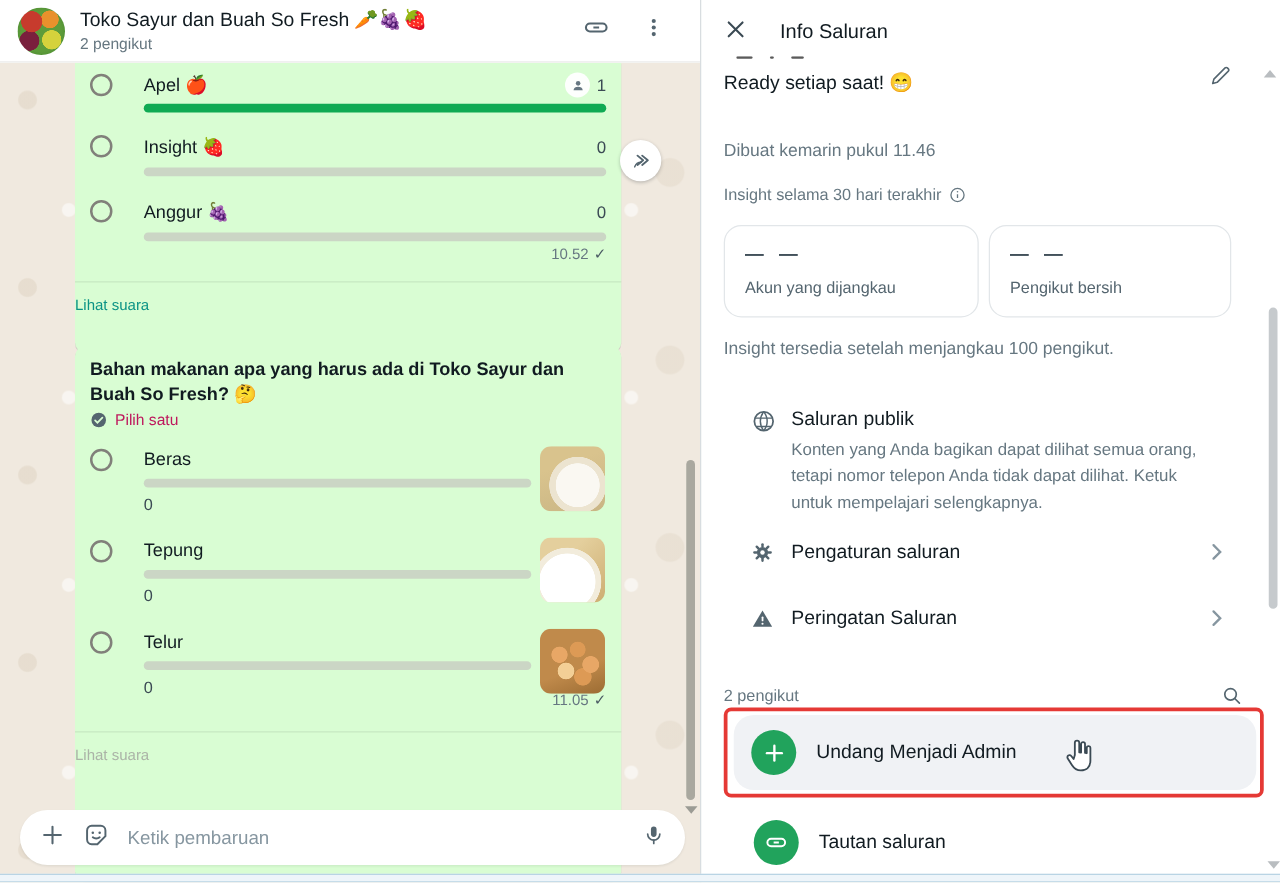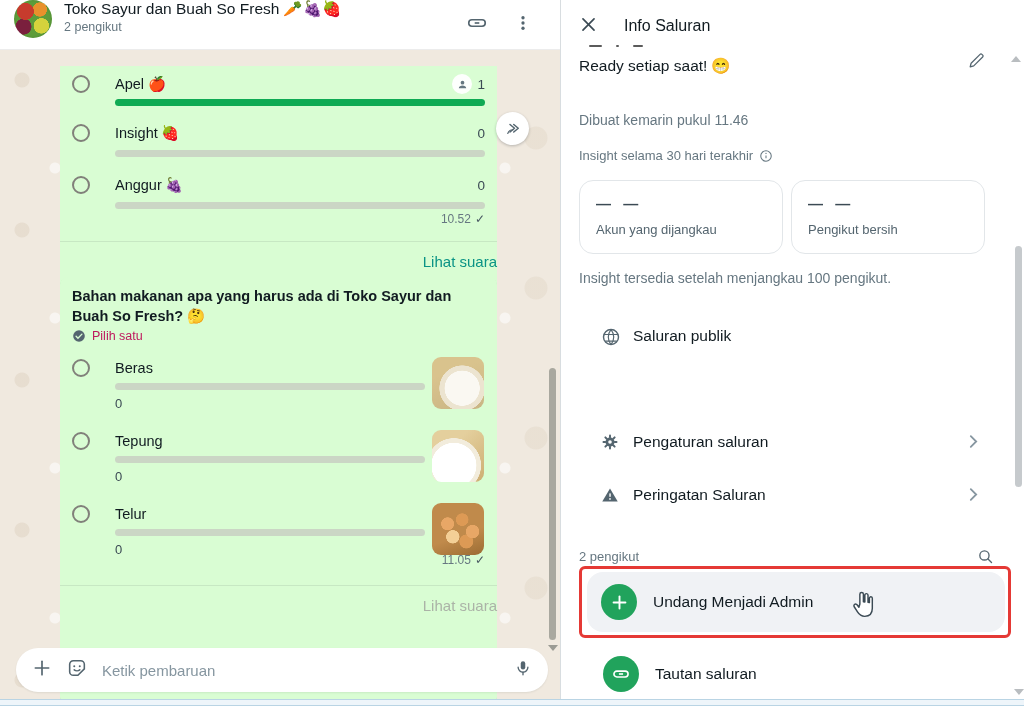--- a/index.html
+++ b/index.html
@@ -3,21 +3,21 @@
 <meta charset="utf-8">
 <style>
   *{margin:0;padding:0;box-sizing:border-box}
   html,body{width:1024px;height:706px;overflow:hidden}
   body{font-family:"Liberation Sans",sans-serif;color:#111b21;background:#fff}
   #app{position:relative;width:1024px;height:706px;overflow:hidden;background:#fff}
 
   
   .left-pane{position:absolute;left:0;top:0;width:560px;height:706px;overflow:hidden}
   .chat-header{position:absolute;left:0;top:0;width:560px;height:50px;background:#ffffff;
-    border-bottom:1px solid #ececec;display:flex;padding:0 14px;z-index:5}
+    border-bottom:1px solid #ececec;display:flex;align-items:center;padding:0 14px;z-index:5}
   .avatar{width:38px;height:38px;border-radius:50%;flex:0 0 38px;
     background:
       radial-gradient(circle at 30% 30%,#c73b2d 0 22%,transparent 23%),
       radial-gradient(circle at 68% 25%,#e8912c 0 18%,transparent 19%),
       radial-gradient(circle at 25% 70%,#7a1f3d 0 20%,transparent 21%),
       radial-gradient(circle at 72% 68%,#d5d23c 0 20%,transparent 21%),
       radial-gradient(circle at 50% 50%,#5d9c3a 0 60%,#3f7d2c 100%);}
   .chat-title-wrap{margin-left:12px;flex:1;min-width:0}
   .chat-title{font-size:15.5px;font-weight:400;color:#111b21;white-space:nowrap}
   .chat-sub{font-size:12.5px;color:#667781;margin-top:2px}
@@ -39,21 +39,21 @@
   .opt-label-row{position:absolute;left:12px;right:12px;display:flex;align-items:center}
   .radio{width:18px;height:18px;border:2px solid #81807a;border-radius:50%;flex:0 0 18px}
   .opt-label{margin-left:25px;font-size:14.5px;color:#111b21}
   .opt-right{margin-left:auto;display:flex;align-items:center;gap:5px;font-size:13.5px;color:#3b4a54}
   .voter-pill{width:20px;height:20px;border-radius:50%;background:rgba(255,255,255,.95);
     display:flex;align-items:center;justify-content:center}
   .bar{position:absolute;left:55px;height:7px;border-radius:4px;background:#cbd6c5}
   .bar.filled{background:#0faa53}
   .poll-time{position:absolute;right:12px;font-size:12px;color:#667781;display:flex;gap:4px;align-items:center}
   .poll-div{position:absolute;left:0;right:0;height:1px;background:rgba(17,27,33,.09)}
-  .view-votes{position:absolute;left:0;right:0;text-align:right;font-size:15px;color:#0a9385;cursor:pointer}
+  .view-votes{position:absolute;left:0;right:0;text-align:left;font-size:12px;color:#0a9385;cursor:pointer}
   .view-votes.disabled{color:#abb3a7}
 
   .poll-q{position:absolute;left:12px;right:14px;font-size:14.5px;font-weight:700;color:#111b21;line-height:1.35}
   .select-mode{position:absolute;left:12px;display:flex;align-items:center;gap:6px;font-size:12.5px;color:#be185d}
   .opt-count{position:absolute;left:55px;font-size:13px;color:#3b4a54}
   .opt-img{position:absolute;right:13px;width:52px;height:52px;border-radius:9px}
   .img-rice{background:
       radial-gradient(circle at 58% 60%,#faf8f2 0 40%,#ece4d0 41% 52%,transparent 53%),
       linear-gradient(160deg,#d9c38d 0 30%,#c9b584 100%)}
   .img-flour{background:
@@ -138,21 +138,21 @@
             <circle cx="12" cy="5" r="2.2"></circle>
               <circle cx="12" cy="12" r="2.2"></circle>
               <circle cx="12" cy="19" r="2.2"></circle>
           </svg>
         </span>
       </div>
     </div>
 
     <div class="chat-area">
 
-      <div class="bubble cut-top" style="top:16px;height:232px">
+      <div class="bubble cut-top" style="top:0;height:232px">
 
         <div class="opt-label-row" style="top:8px">
           <span class="radio"></span>
           <span class="opt-label">Apel 🍎</span>
           <span class="opt-right">
             <span class="voter-pill">
               <svg width="11" height="11" viewBox="0 0 24 24" fill="#667781">
                   <circle cx="12" cy="8" r="4"></circle>
                   <path d="M4 20c0-4 4-6 8-6s8 2 8 6z"></path>
                 </svg>
@@ -315,20 +315,21 @@
     <div class="insight-note">Insight tersedia setelah menjangkau 100 pengikut.</div>
 
     <span class="sect-icon" style="top:327px">
       <svg width="20" height="20" viewBox="0 0 24 24" fill="none" stroke="#54656f" stroke-width="1.7">
         <circle cx="12" cy="12" r="9"></circle>
           <path d="M3.5 9h17M5 17h14" stroke-width="1.4"></path>
           <path d="M12 3a14 14 0 0 1 0 18M12 3a14 14 0 0 0 0 18" stroke-width="1.4"></path>
       </svg>
     </span>
     <div class="sect-title" style="top:327px">Saluran publik</div>
+    <div class="sect-desc">Konten yang Anda bagikan dapat dilihat semua orang, tetapi nomor telepon Anda tidak dapat dilihat. Ketuk untuk mempelajari selengkapnya.</div>
 
     <span class="sect-icon" style="top:433px">
       <svg width="18" height="18" viewBox="0 0 24 24" fill="#54656f">
         <g>
           <rect x="10.7" y="2" width="2.6" height="5" rx="1.2"></rect>
           <rect x="10.7" y="17" width="2.6" height="5" rx="1.2"></rect>
           <rect x="10.7" y="2" width="2.6" height="5" rx="1.2" transform="rotate(45 12 12)"></rect>
           <rect x="10.7" y="17" width="2.6" height="5" rx="1.2" transform="rotate(45 12 12)"></rect>
           <rect x="10.7" y="2" width="2.6" height="5" rx="1.2" transform="rotate(90 12 12)"></rect>
           <rect x="10.7" y="17" width="2.6" height="5" rx="1.2" transform="rotate(90 12 12)"></rect>

